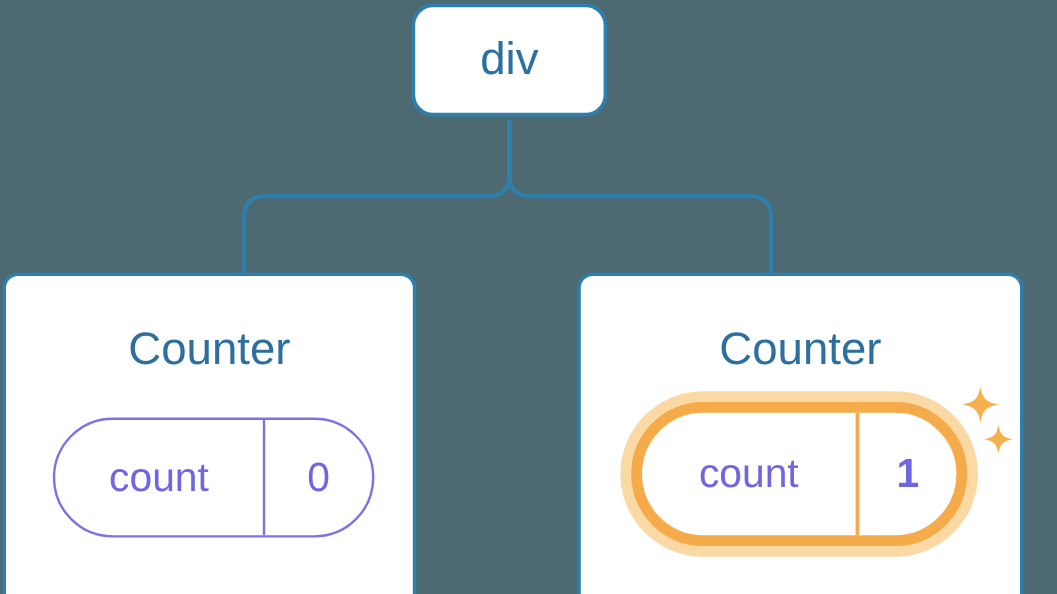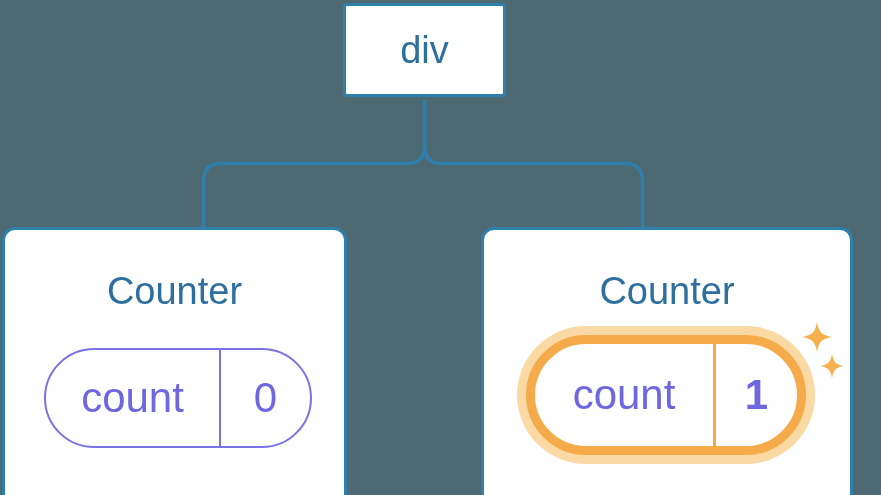--- a/index.html
+++ b/index.html
@@ -25,21 +25,21 @@
   }
   .connector-svg{
     position:absolute;left:0;top:0;
     pointer-events:none;
   }
   .node-root{
     position:absolute;
     left:343px;top:3px;width:163px;height:94px;
     background:#fff;
     border:3px solid var(--blue-border);
-    border-radius:4px;
+    border-radius:18px;
     display:flex;align-items:center;justify-content:center;
     box-sizing:border-box;
     font-size:38px;font-weight:500;
     color:var(--blue-text);
   }
   .card{
     position:absolute;
     top:227px;height:288px;
     background:#fff;
     border:3px solid var(--blue-border);
@@ -52,21 +52,21 @@
     margin-top:40px;
     text-align:center;
     font-size:38px;font-weight:500;
     color:var(--blue-text);
   }
   .pill{
     position:absolute;
     display:flex;
     box-sizing:border-box;
     background:#fff;
-    font-size:42px;
+    font-size:34px;
     color:var(--purple);
   }
   .pill-plain{
     left:39px;top:118px;width:268px;height:100px;
     border:2.5px solid var(--purple-border);
     border-radius:50px;
   }
   .pill-plain .pill-key-box{
     width:173px;
     border-right:2.5px solid var(--purple-border);

